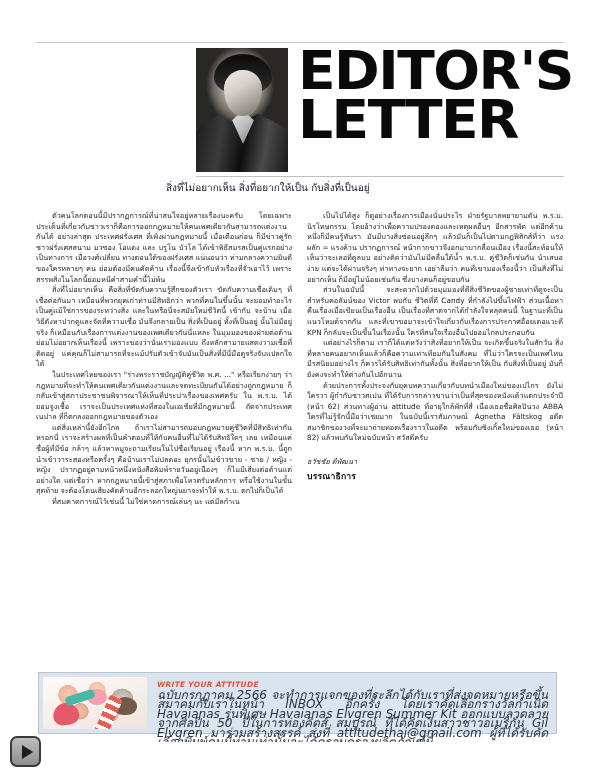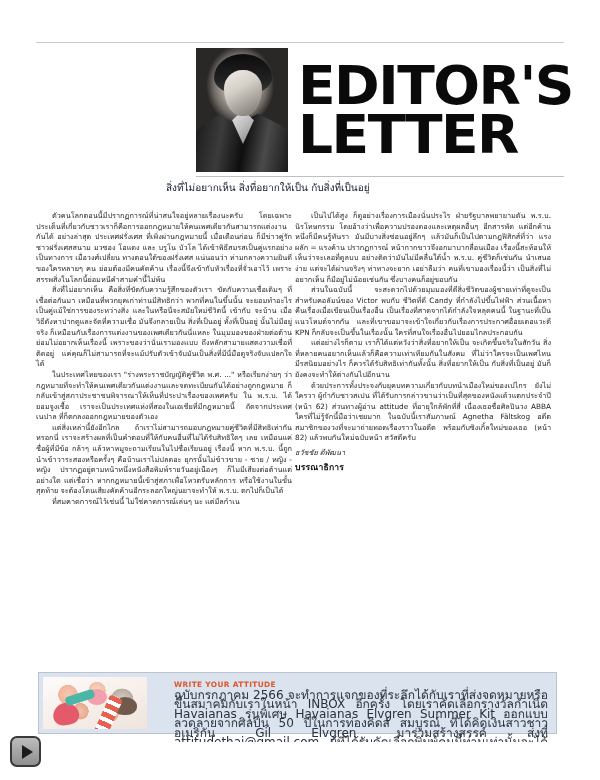--- a/index.html
+++ b/index.html
@@ -30,21 +30,21 @@
     width: 528px; height: 1px;
     background: #c9c9c9;
   }
 
   
   .masthead {
     position: absolute;
     left: 196px; top: 48px;
     width: 368px; height: 124px;
     display: flex;
-    align-items: center;
+    align-items: flex-start;
   }
   .editor-photo {
     width: 92px;
     height: 124px;
     flex: 0 0 92px;
     position: relative;
     overflow: hidden;
     background: #1b1b1b;
   }
   .editor-photo .ph-bg {
@@ -118,36 +118,36 @@
     letter-spacing: 0px;
     white-space: nowrap;
   }
 
   
   .columns {
     position: absolute;
     left: 36px; top: 211px;
     width: 528px; height: 440px;
     display: flex;
-    gap: 3px;
+    gap: 15px;
   }
   .col {
     width: 256px;
     flex: 0 0 256px;
     font-size: 7.3px;
     line-height: 10.6px;
     color: #1d1d1d;
     text-align: justify;
     -moz-text-align-last: left;
     text-align-last: left;
     word-spacing: -0.3px;
   }
   .col p { margin: 0; text-indent: 16px; }
   .sig {
-    margin-top: 4px;
+    margin-top: 13px;
     font-style: italic;
     font-size: 7.3px;
     color: #1d1d1d;
   }
   .sig-role {
     margin-top: 3px;
     text-align: right;
     font-weight: 700;
     font-size: 8.6px;
     color: #101010;
@@ -217,23 +217,24 @@
   .ad-thumb .hairdark {
     position: absolute;
     left: 70px; top: 20px;
     width: 24px; height: 18px;
     background: #6f5a4c;
     border-radius: 50% 50% 45% 45%;
   }
 
   .ad-text {
     flex: 1 1 auto;
-    padding-left: 27px;
+    padding-left: 10px;
     padding-top: 3px;
     padding-right: 4px;
+    font-style: italic;
   }
   .ad-title {
     font-size: 7.4px;
     font-weight: 700;
     color: #e0562f;
     letter-spacing: 0.35px;
     margin-bottom: 2px;
   }
   .ad-body {
     font-size: 12px;

